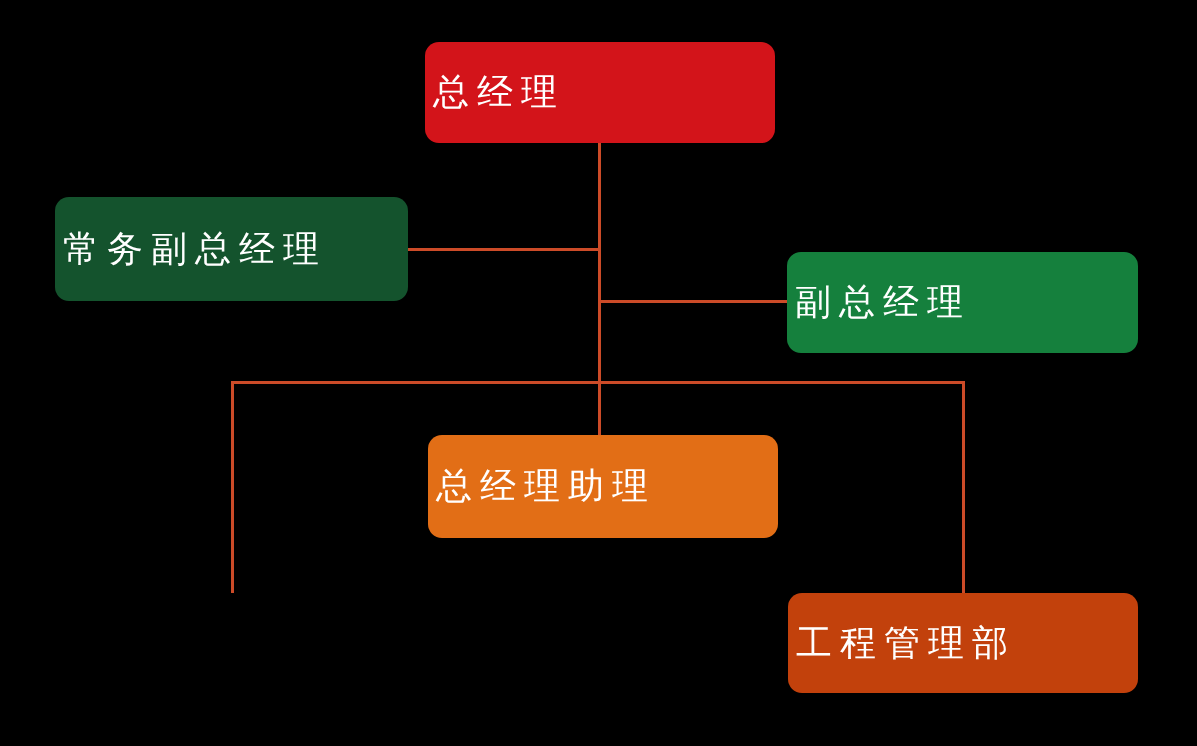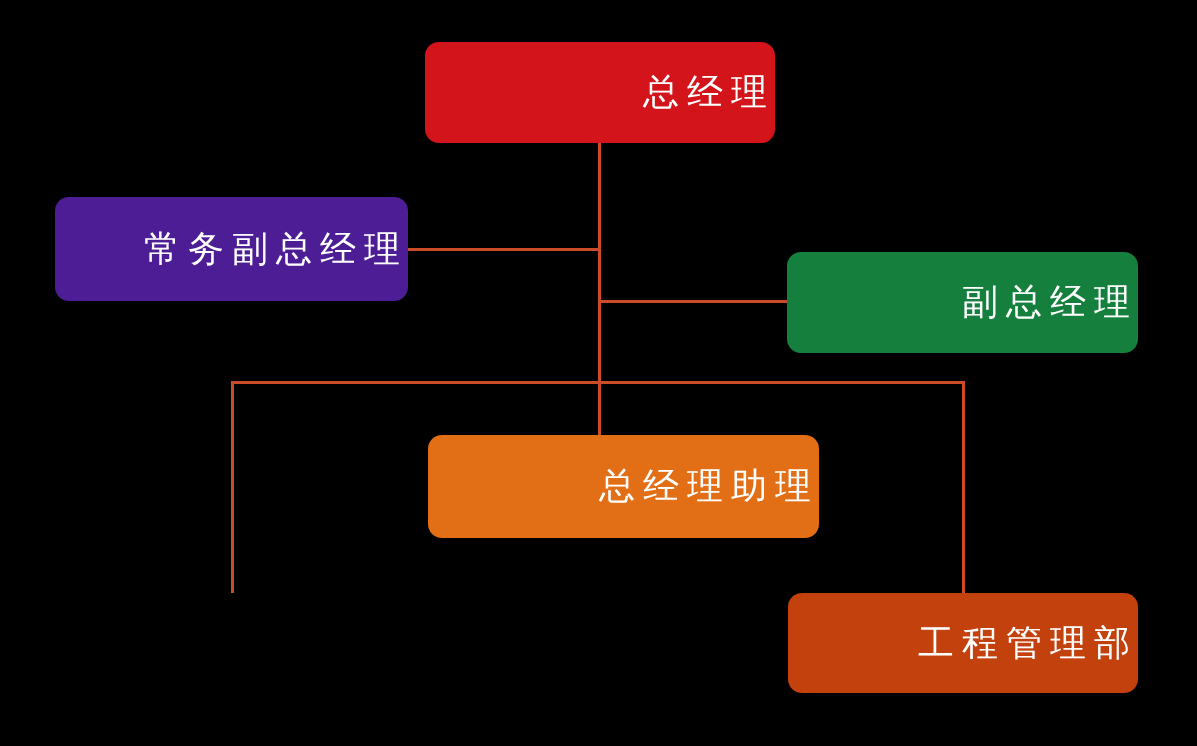--- a/index.html
+++ b/index.html
@@ -13,39 +13,39 @@
     height: 746px;
     background: #000000;
     overflow: hidden;
     font-family: "Liberation Sans", "DejaVu Sans", sans-serif;
   }
   .node {
     position: absolute;
     border-radius: 14px;
     display: flex;
     align-items: center;
-    justify-content: flex-end;
+    justify-content: flex-start;
   }
   .node-label {
     color: #ffffff;
     font-size: 36px;
     font-weight: 300;
     letter-spacing: 8px;
     padding-left: 8px; 
     white-space: nowrap;
   }
   .connector {
     position: absolute;
   }
 
   
   #node-general-manager        { left: 425px; top: 42px;  width: 350px; height: 101px; }
   #node-exec-deputy-gm         { left: 55px;  top: 197px; width: 353px; height: 104px; }
   #node-deputy-gm              { left: 787px; top: 252px; width: 351px; height: 101px; }
-  #node-gm-assistant           { left: 428px; top: 435px; width: 350px; height: 103px; padding-left: 41px; }
+  #node-gm-assistant           { left: 428px; top: 435px; width: 350px; height: 103px; }
   #node-finance-dept           { left: 55px;  top: 593px; width: 352px; height: 100px; }
   #node-engineering-dept       { left: 788px; top: 593px; width: 350px; height: 100px; }
 
   
   #conn-trunk-vertical         { left: 598px; top: 143px; width: 3px;   height: 292px; }
   #conn-exec-deputy-horizontal { left: 408px; top: 248px; width: 192px; height: 3px;   }
   #conn-deputy-horizontal      { left: 600px; top: 300px; width: 187px; height: 3px;   }
   #conn-departments-horizontal { left: 231px; top: 381px; width: 734px; height: 3px;   }
   #conn-finance-vertical       { left: 231px; top: 381px; width: 3px;   height: 212px; }
   #conn-engineering-vertical   { left: 962px; top: 381px; width: 3px;   height: 212px; }
@@ -59,21 +59,21 @@
   <div class="connector" id="conn-exec-deputy-horizontal" style="background: rgb(204, 75, 40);"></div>
   <div class="connector" id="conn-deputy-horizontal" style="background: rgb(204, 75, 40);"></div>
   <div class="connector" id="conn-departments-horizontal" style="background: rgb(204, 75, 40);"></div>
   <div class="connector" id="conn-finance-vertical" style="background: rgb(204, 75, 40);"></div>
   <div class="connector" id="conn-engineering-vertical" style="background: rgb(204, 75, 40);"></div>
 
   <div class="node" id="node-general-manager" style="background: rgb(211, 20, 26);">
     <span class="node-label">总经理</span>
   </div>
 
-  <div class="node" id="node-exec-deputy-gm" style="background: #4c1d95;">
+  <div class="node" id="node-exec-deputy-gm" style="background: #14532d;">
     <span class="node-label">常务副总经理</span>
   </div>
 
   <div class="node" id="node-deputy-gm" style="background: #15803d;">
     <span class="node-label">副总经理</span>
   </div>
 
   <div class="node" id="node-gm-assistant" style="background: rgb(226, 110, 22);">
     <span class="node-label">总经理助理</span>
   </div>

